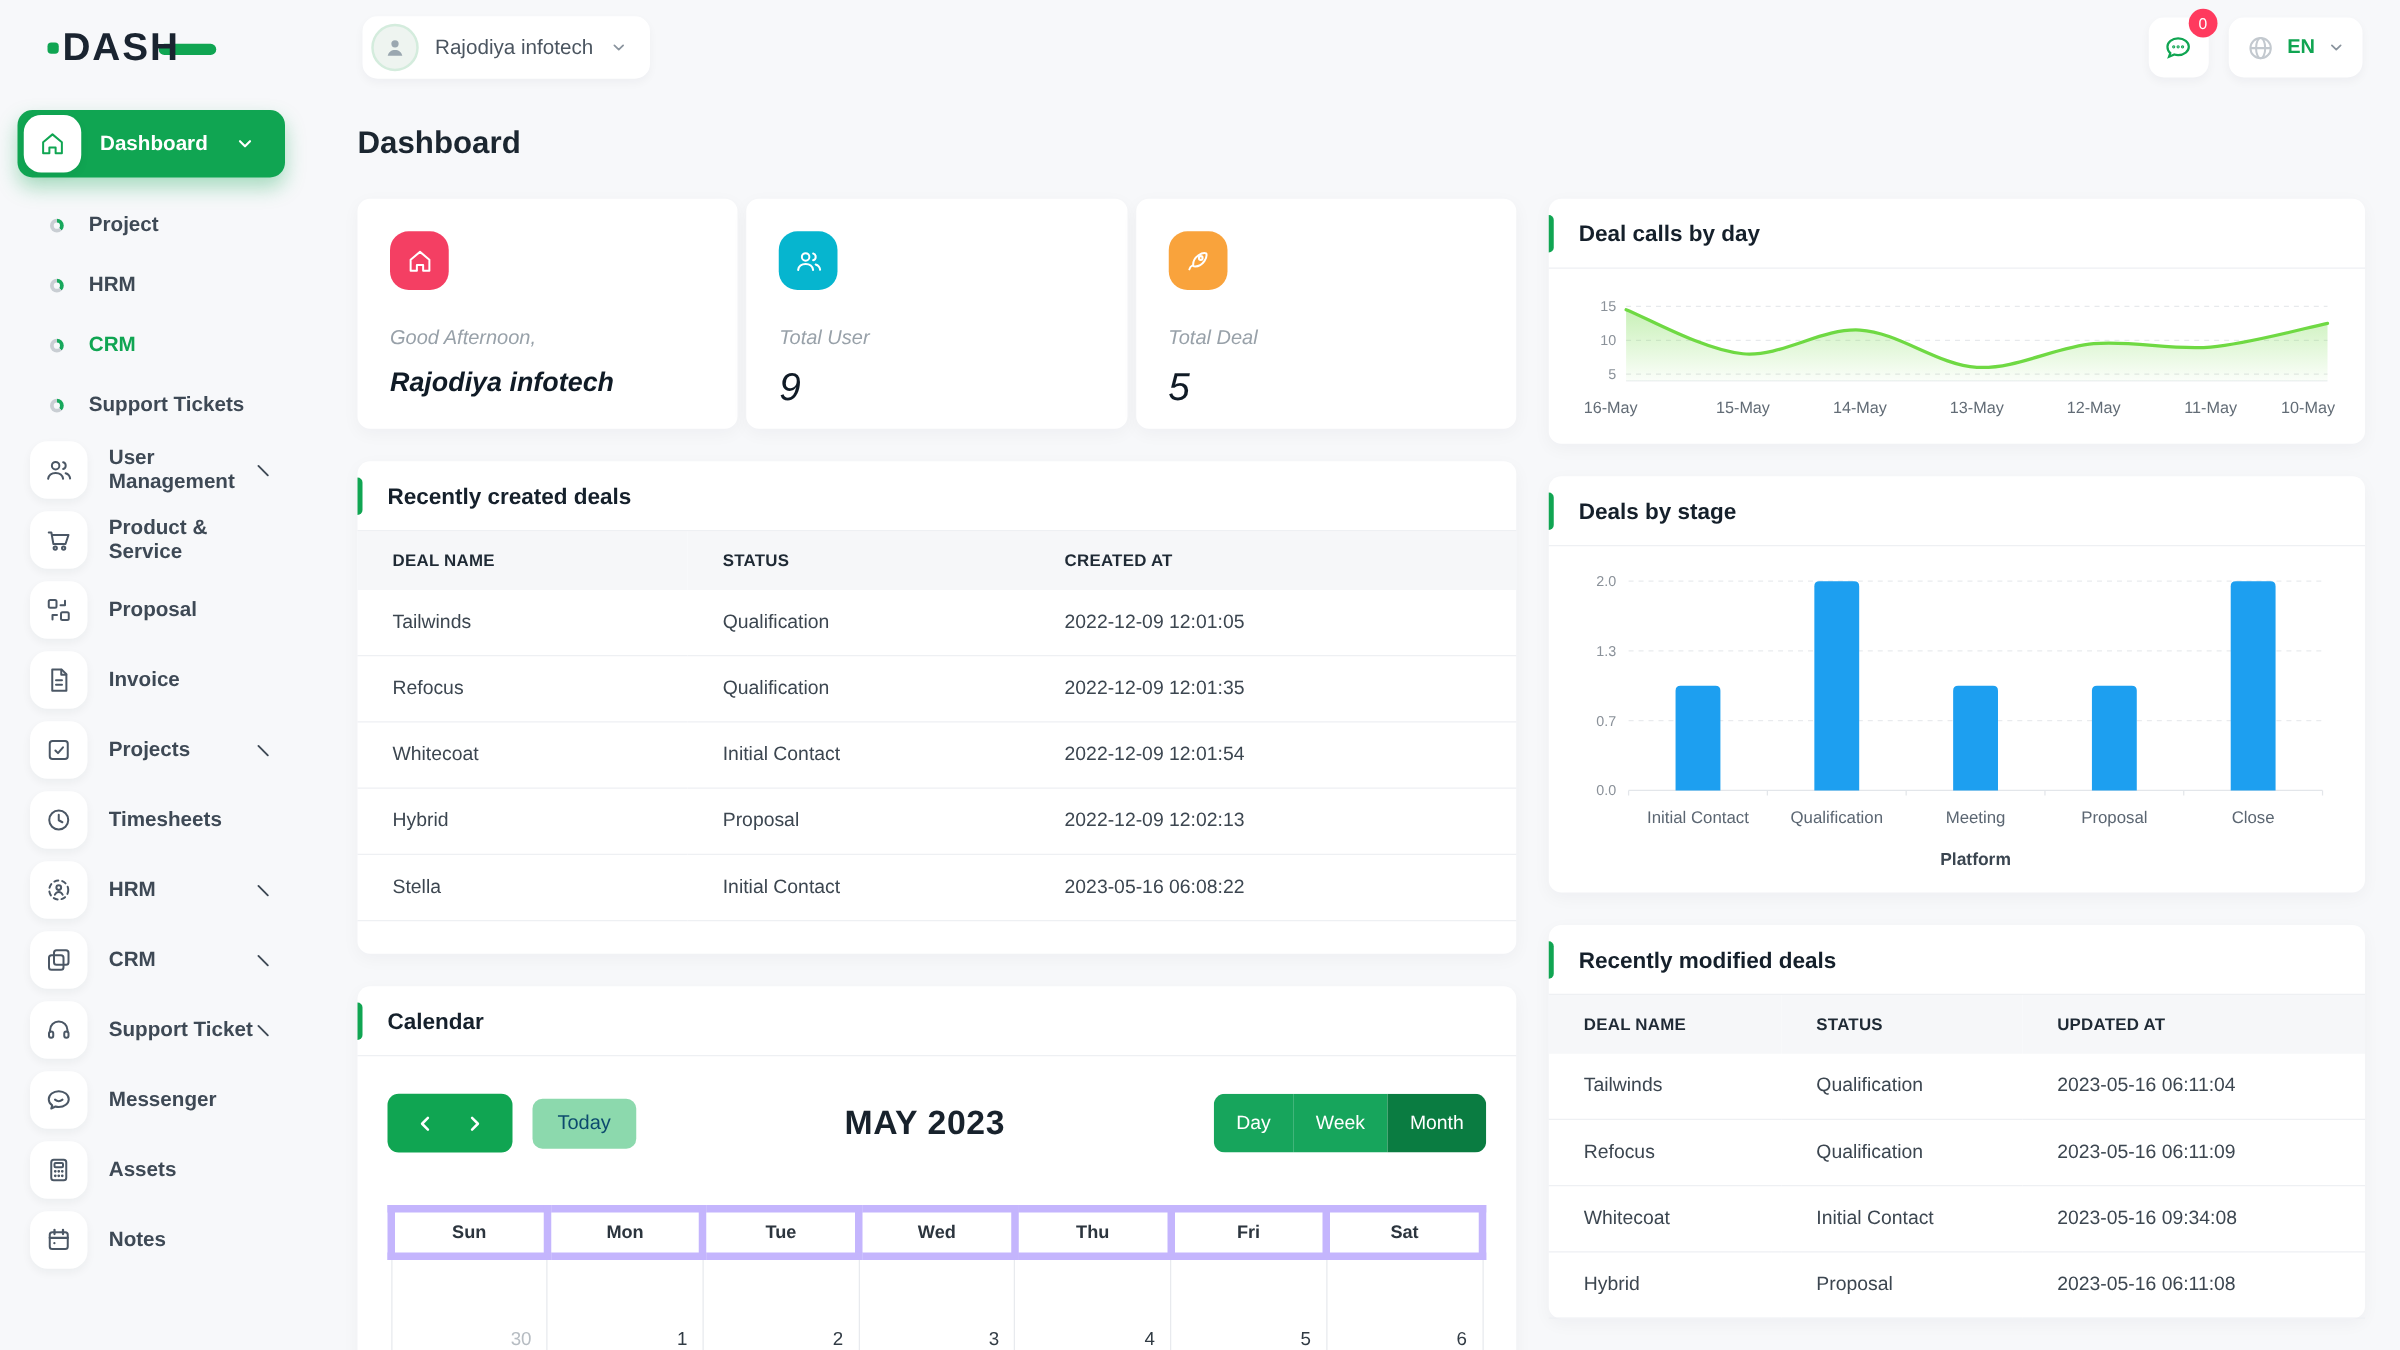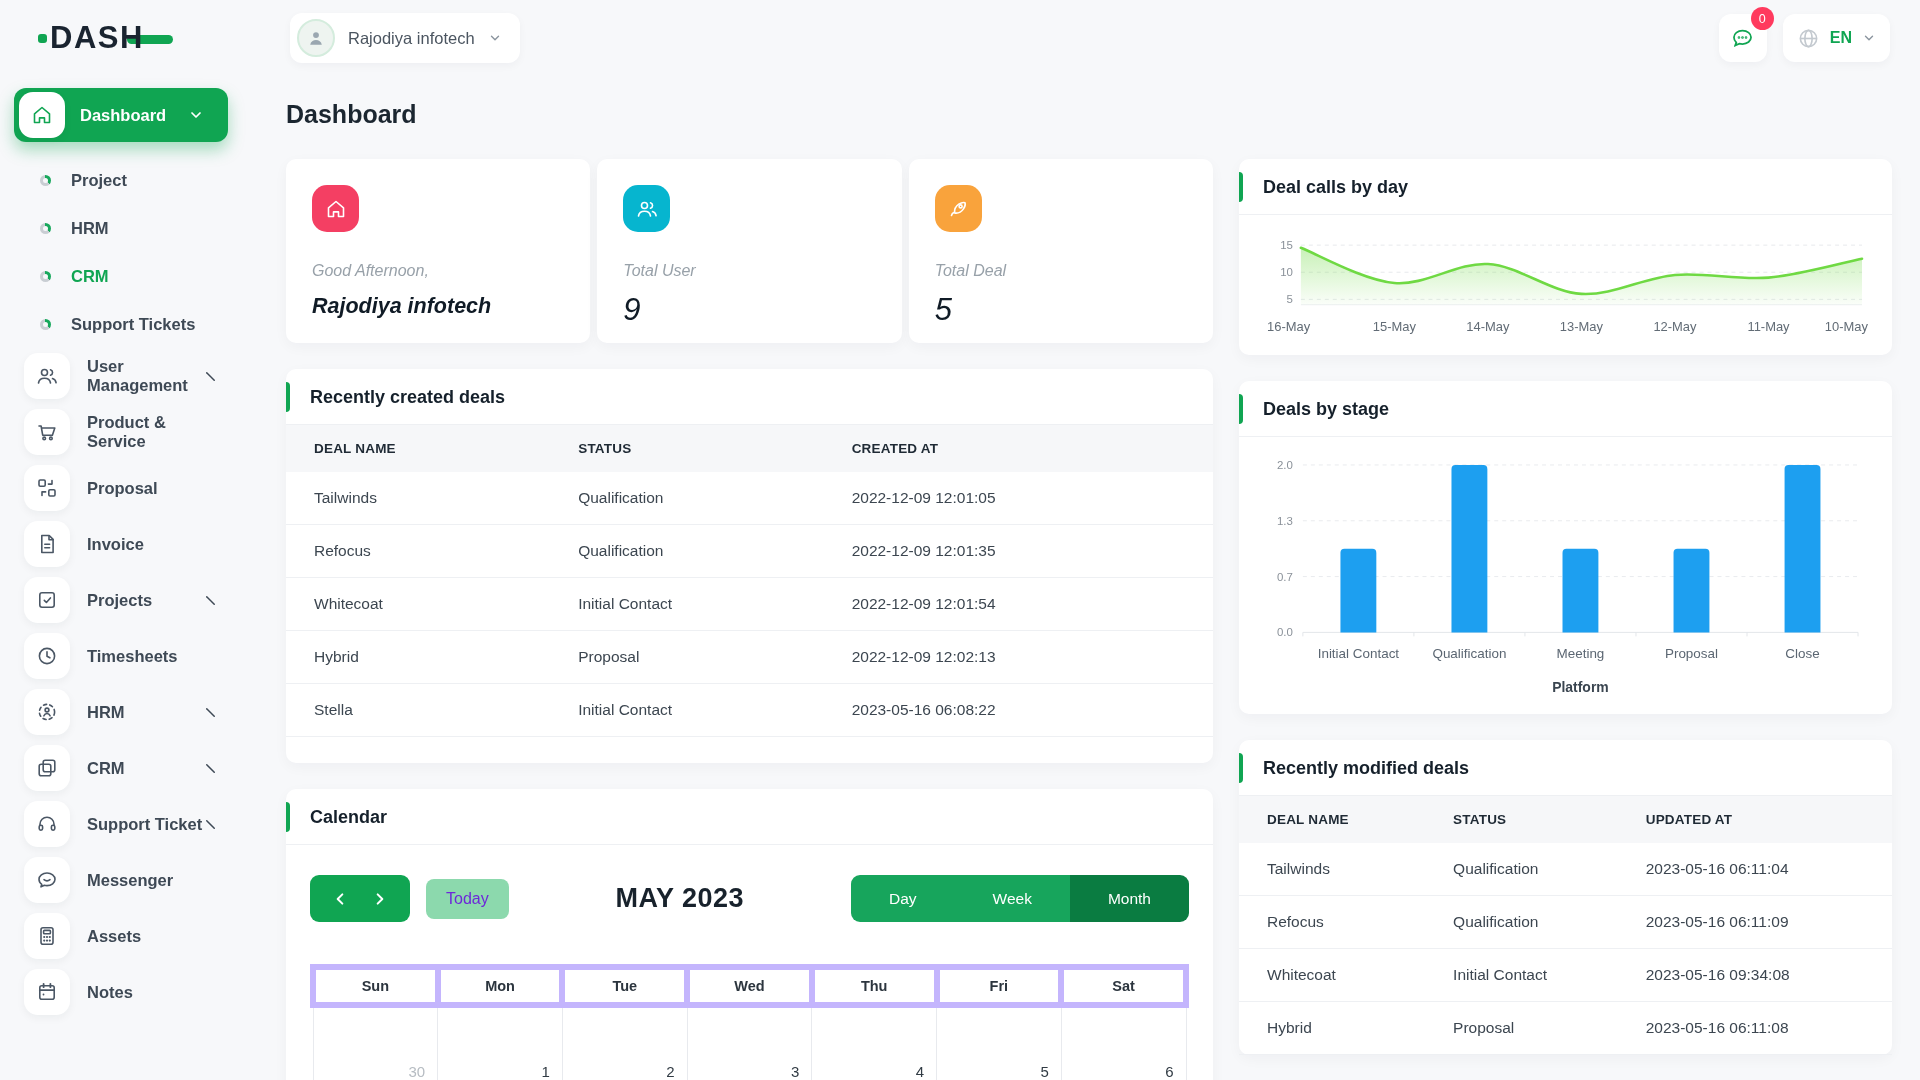--- a/index.html
+++ b/index.html
@@ -66,24 +66,24 @@
 
   
   .chart-body { padding:10px 24px 12px; }
   .chart-body svg { display:block; width:100%; height:auto; }
 
   
   .cal-body { padding:2px 24px 24px; }
   .cal-toolbar { display:flex; align-items:center; margin:28px 0 42px; }
   .cal-nav { width:100px; height:47px; background:#10a552; border-radius:9px; display:flex; align-items:center; justify-content:space-evenly; margin-right:16px; }
   .cal-nav span { display:flex; cursor:pointer; }
-  .today-btn { height:40px; background:#8cd9ad; color:#6d28d9; border:none; border-radius:8px; padding:0 20px; font-size:16px; font-family:inherit; cursor:pointer; }
+  .today-btn { height:40px; background:#8cd9ad; color:#0c4a6e; border:none; border-radius:8px; padding:0 20px; font-size:16px; font-family:inherit; cursor:pointer; }
   .cal-title { flex:1; text-align:center; font-size:27px; font-weight:800; letter-spacing:.5px; color:#18222c; }
   .cal-views { display:flex; height:47px; border-radius:9px; overflow:hidden; }
-  .cal-views .view { display:flex; align-items:center; padding:0 38px; background:#17a55c; color:#fff; font-size:15.5px; cursor:pointer; }
+  .cal-views .view { display:flex; align-items:center; padding:0 18px; background:#17a55c; color:#fff; font-size:15.5px; cursor:pointer; }
   .cal-views .view.active { background:#0a7c41; }
   table.cal-grid { width:100%; border-collapse:collapse; }
   table.cal-grid th { border:6px solid #c4b5fd; padding:8px 6px; font-size:14.5px; font-weight:700; color:#2c353e; }
   table.cal-grid td { border:1px solid #e8eaee; vertical-align:top; height:150px; width:14.28%; cursor:pointer; }
   .cal-date { text-align:right; padding:7px 12px 5px; font-size:15px; color:#313b44;margin-top:48px; }
   .cal-date.muted { color:#b6bcc2; }
   .cal-event { display:block; margin:3px 6px; padding:5px 9px; border-radius:4px; font-size:13.5px; border:1px solid; cursor:pointer; }
   .cal-event.green { background:#7f1d1d; border-color:#6fd943; color:#5bbb46; }
   .cal-event.orange { background:#fdeccd; border-color:#f2a74e; color:#ee9d3d; }
 </style>

